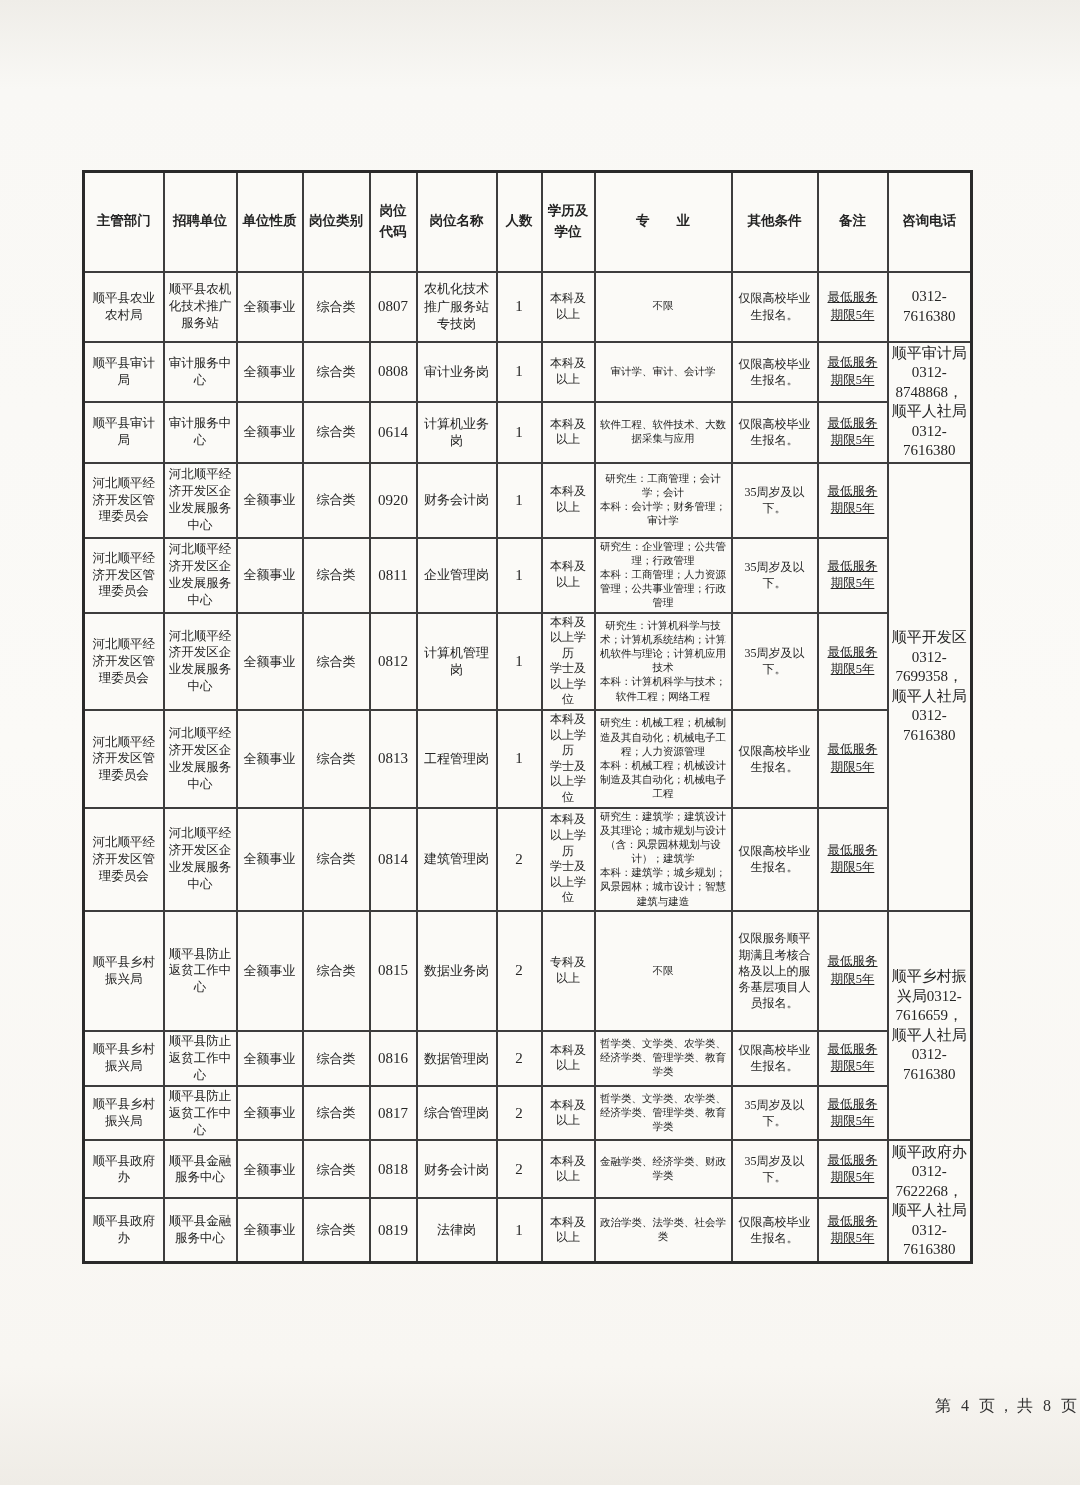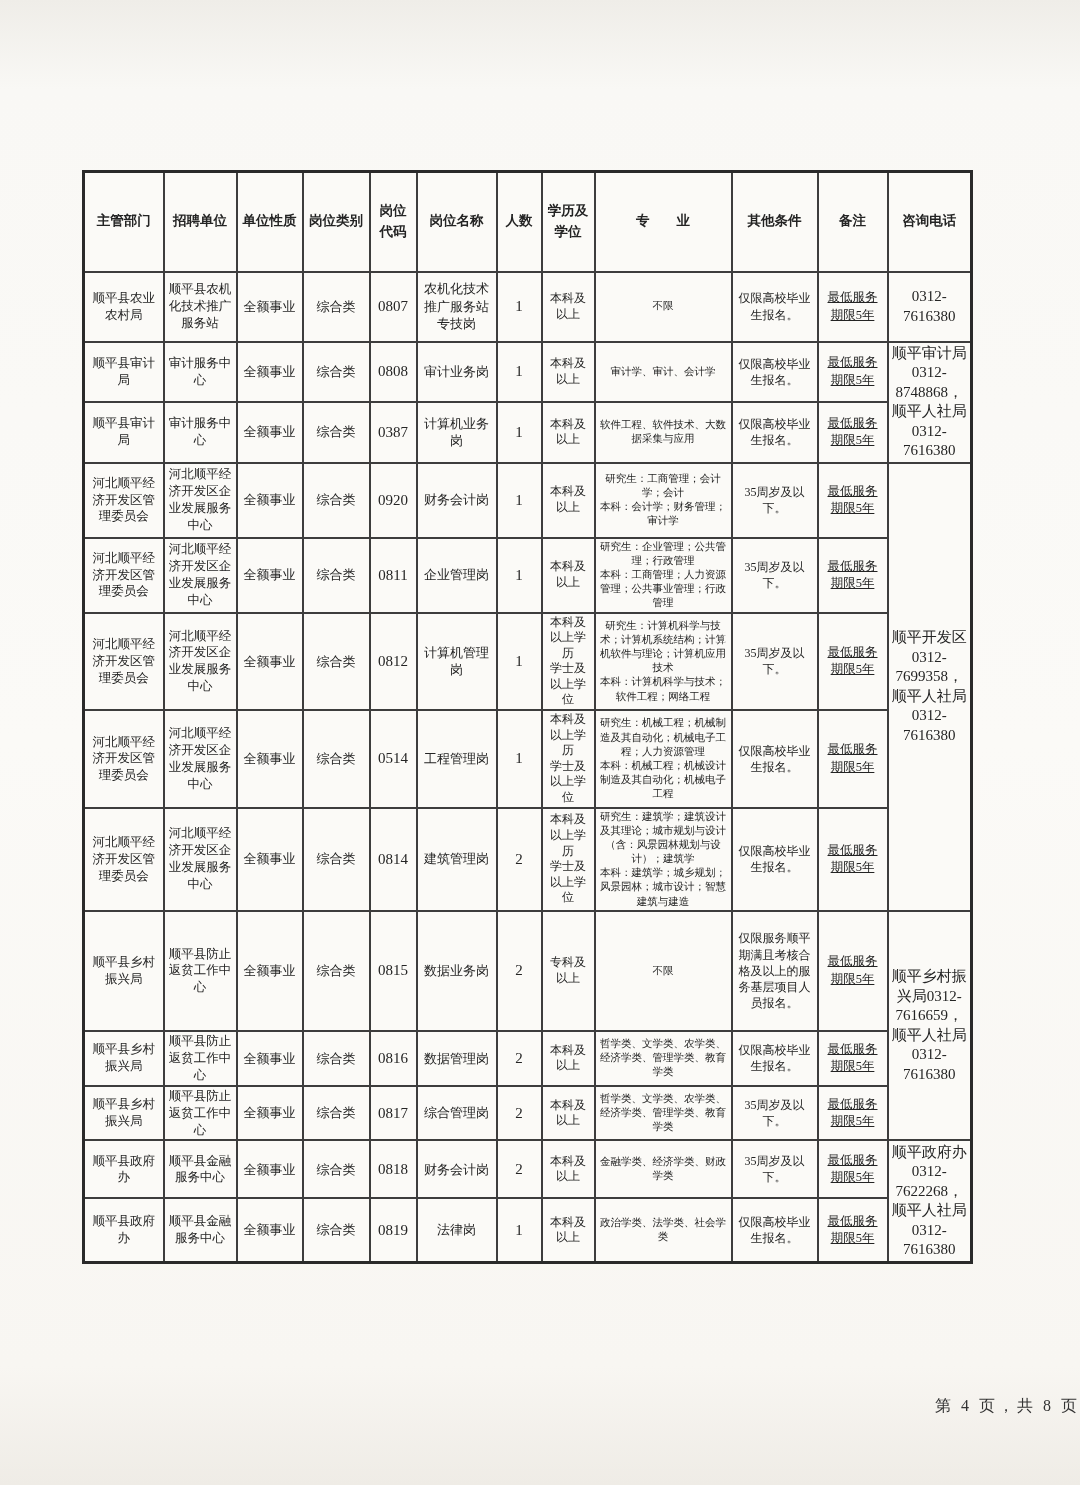--- a/index.html
+++ b/index.html
@@ -124,21 +124,21 @@
 顺平人社局
 0312-
 7616380</td>
     </tr>
 
     <tr style="height:44px">
       <td class="c-dept">顺平县审计局</td>
       <td class="c-unit">审计服务中心</td>
       <td class="c-nature">全额事业</td>
       <td class="c-cat">综合类</td>
-      <td class="c-code">0387</td>
+      <td class="c-code">0614</td>
       <td class="c-name">计算机业务岗</td>
       <td class="c-count">1</td>
       <td class="c-edu">本科及以上</td>
       <td class="c-major">软件工程、软件技术、大数据采集与应用</td>
       <td class="c-other">仅限高校毕业生报名。</td>
       <td class="c-note">最低服务期限5年</td>
     </tr>
 
     <tr style="height:75px">
       <td class="c-dept">河北顺平经济开发区管理委员会</td>
@@ -190,21 +190,21 @@
 本科：计算机科学与技术；软件工程；网络工程</td>
       <td class="c-other">35周岁及以下。</td>
       <td class="c-note">最低服务期限5年</td>
     </tr>
 
     <tr style="height:92px">
       <td class="c-dept">河北顺平经济开发区管理委员会</td>
       <td class="c-unit">河北顺平经济开发区企业发展服务中心</td>
       <td class="c-nature">全额事业</td>
       <td class="c-cat">综合类</td>
-      <td class="c-code">0514</td>
+      <td class="c-code">0813</td>
       <td class="c-name">工程管理岗</td>
       <td class="c-count">1</td>
       <td class="c-edu">本科及以上学历
 学士及以上学位</td>
       <td class="c-major">研究生：机械工程；机械制造及其自动化；机械电子工程；人力资源管理
 本科：机械工程；机械设计制造及其自动化；机械电子工程</td>
       <td class="c-other">仅限高校毕业生报名。</td>
       <td class="c-note">最低服务期限5年</td>
     </tr>
 

